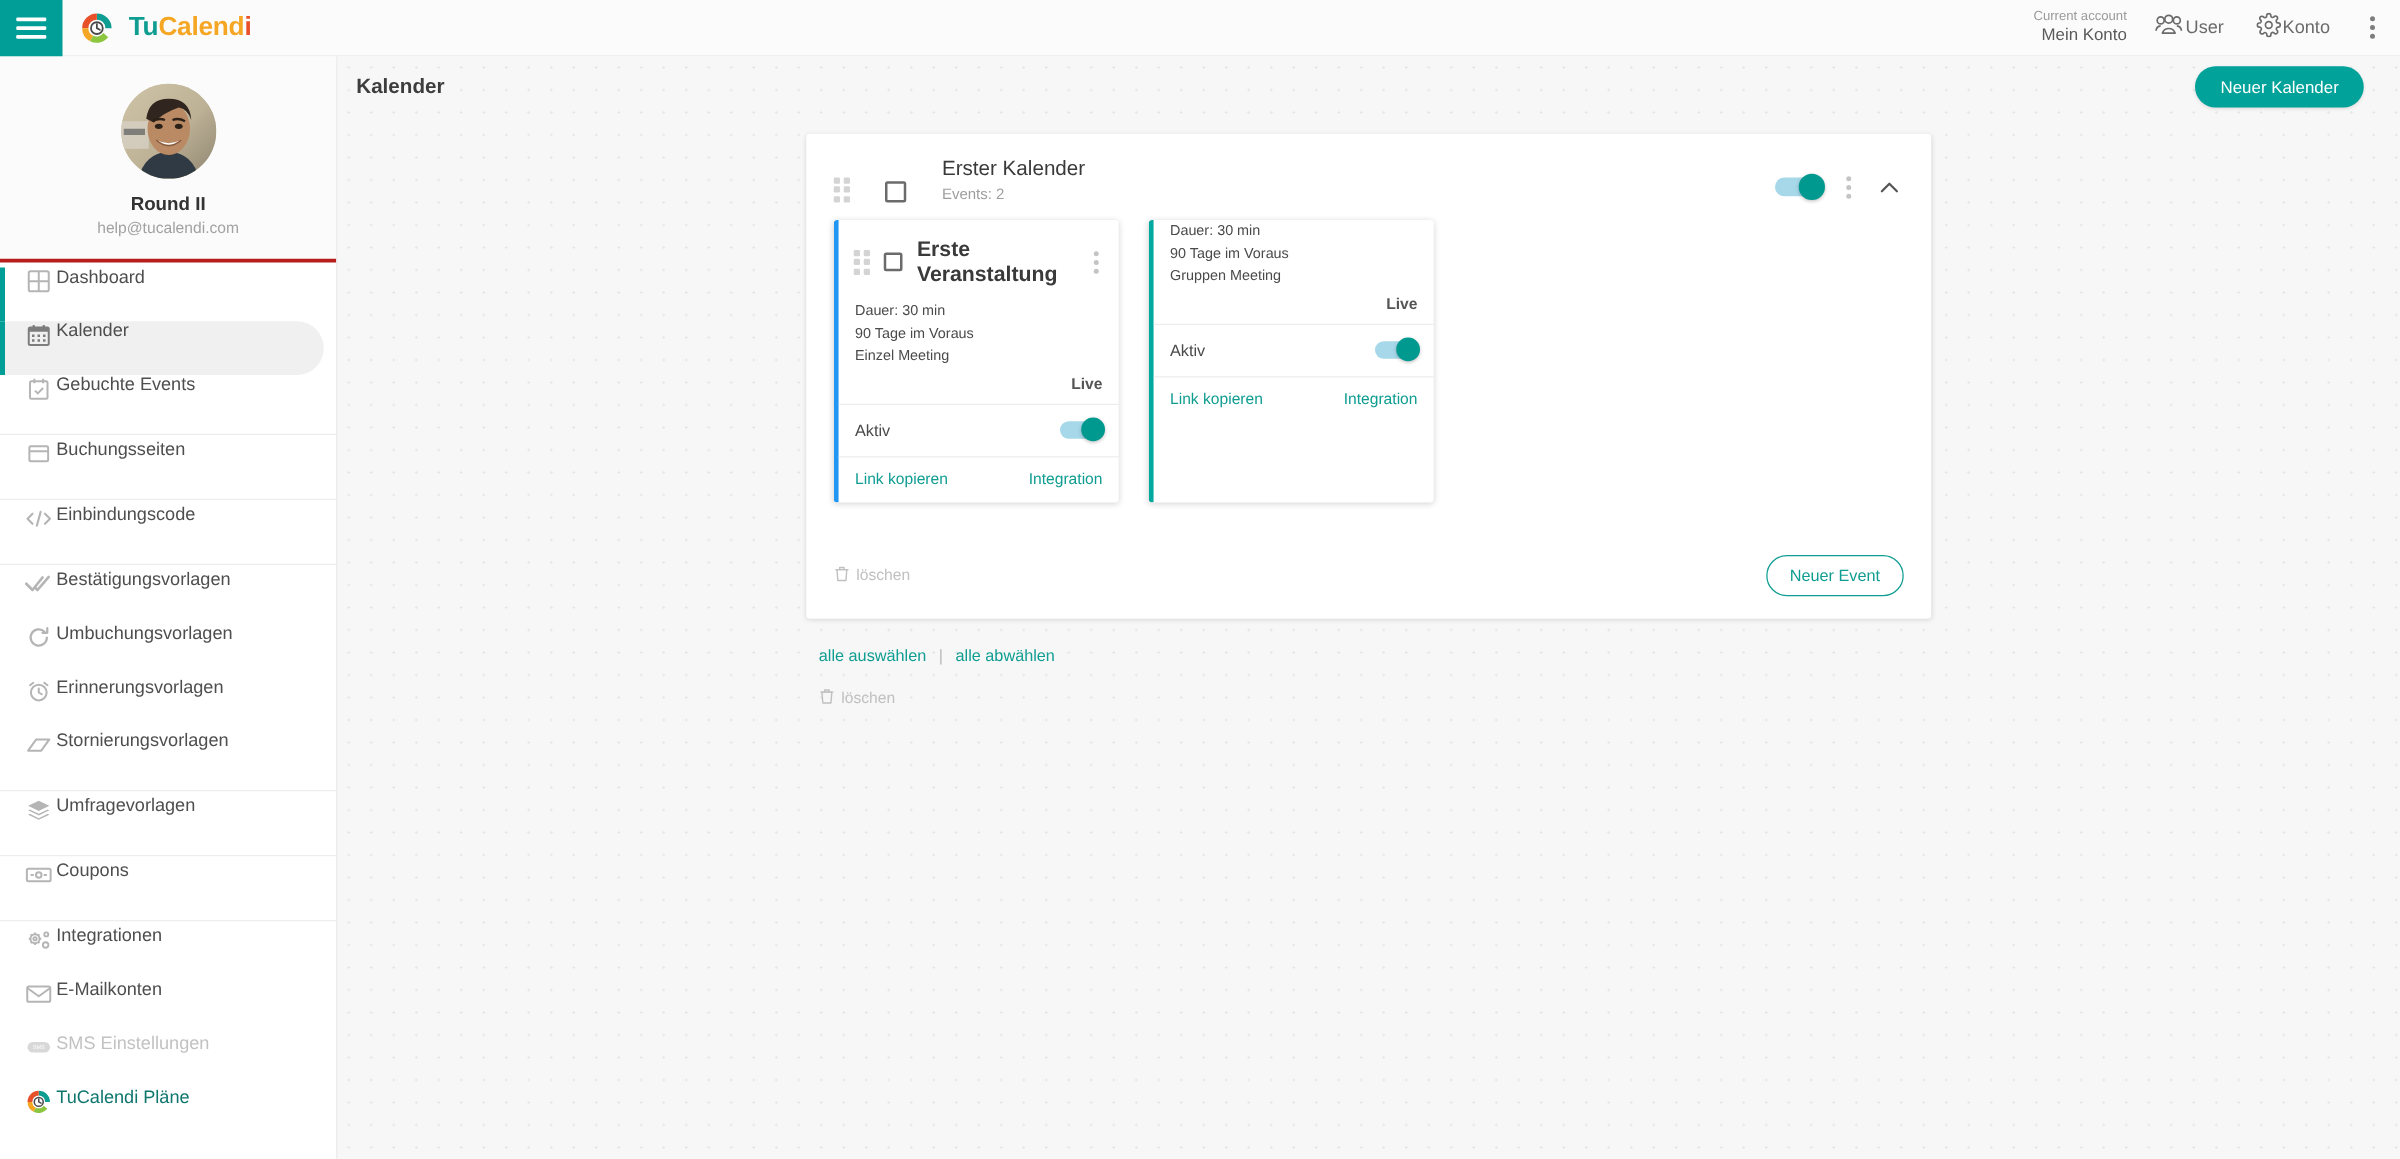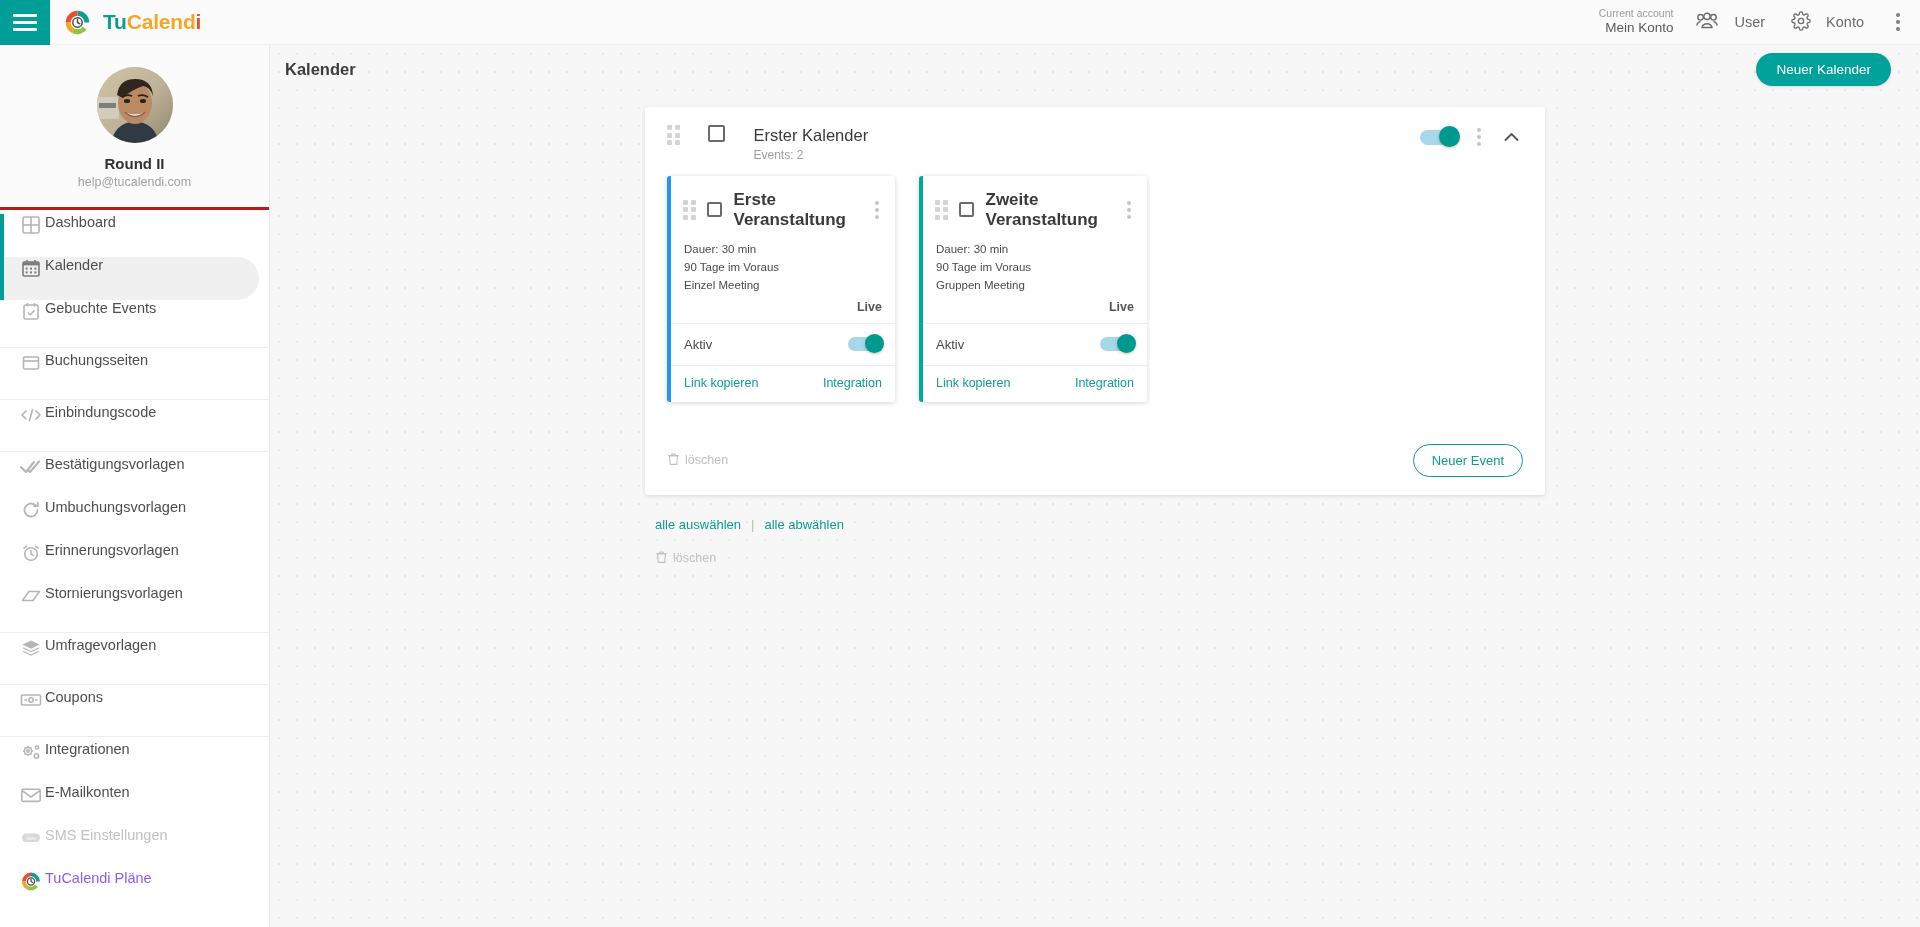--- a/index.html
+++ b/index.html
@@ -42,21 +42,21 @@
   .logo-mark { width: 29px; height: 29px; position: relative; }
 
   .topbar-right {
     margin-left: auto; display: flex; align-items: center;
     gap: 0px; padding-right: 14px; height: 45px;
   }
   .account-block { text-align: right; line-height: 1.25; margin-right: 22px; cursor: pointer; }
   .account-label { font-size: 10.5px; color: #9a9a9a; }
   .account-value { font-size: 13.5px; color: #5a5a5a; }
   .top-link {
-    display: flex; align-items: center; gap: 15px;
+    display: flex; align-items: center; gap: 1px;
     font-size: 14.5px; color: #6b6b6b; cursor: pointer;
     margin-right: 26px;
   }
   .kebab-top {
     display: flex; flex-direction: column; gap: 3px;
     cursor: pointer; padding: 6px 6px;
   }
   .kebab-top i { width: 4px; height: 4px; border-radius: 50%; background: #7d7d7d; display: block; }
 
   
@@ -92,21 +92,21 @@
     font-size: 14.5px; color: #4e4e4e;
     cursor: pointer; position: relative;
     border-radius: 0 22px 22px 0; margin-right: 10px;
   }
   .nav-item.active { background: #f0f0f0; }
   .nav-item.active::before {
     content: ""; position: absolute; left: 0; top: 0;
     width: 4px; height: 100%; background: #009e96;
   }
   .nav-item.disabled { color: #c2c2c2; cursor: default; }
-  .nav-item.highlight { color: #8b5cf6; }
+  .nav-item.highlight { color: #0f766e; }
   .nav-icon {
     width: 22px; height: 22px; flex: 0 0 22px;
     display: flex; align-items: center; justify-content: center;
     color: #b5b5b5;
   }
   .nav-item.disabled .nav-icon { color: #d8d8d8; }
   .nav-icon svg { display: block; }
 
   
   .main {
@@ -132,21 +132,21 @@
   }
 
   .content-wrap { padding: 14px 0 0 0; display: flex; flex-direction: column; align-items: center; }
 
   .cal-card {
     width: 900px; background: #fff;
     border-radius: 3px;
     box-shadow: 0 1px 4px rgba(0,0,0,0.13);
   }
   .cal-head {
-    display: flex; align-items: flex-start;
+    display: flex; align-items: flex-end;
     padding: 18px 22px 14px 22px;
     gap: 15px;
   }
   .drag-handle {
     display: grid; grid-template-columns: repeat(2, 5px);
     grid-template-rows: repeat(3, 5px); gap: 2.5px;
     cursor: grab; margin-right: 13px;
   }
   .drag-handle i { width: 5px; height: 5px; background: #d4d4d4; display: block; border-radius: 1px; }
   .chk {
@@ -575,37 +575,20 @@
             <span class="toggle"></span>
           </div>
           <div class="ev-sep"></div>
           <div class="ev-links">
             <span class="link-teal">Link kopieren</span>
             <span class="link-teal">Integration</span>
           </div>
         </div>
 
         <div class="ev-card teal">
-          <div class="ev-head">
-            <span class="drag-handle">
-              <i></i>
-                <i></i>
-                <i></i>
-              <i></i>
-                <i></i>
-                <i></i>
-            </span>
-            <span class="chk"></span>
-            <span class="ev-title">Zweite Veranstaltung</span>
-            <span class="kebab">
-              <i></i>
-                <i></i>
-                <i></i>
-            </span>
-          </div>
           <div class="ev-body">
             <div class="ev-meta bold">Dauer: 30 min</div>
             <div class="ev-meta">90 Tage im Voraus</div>
             <div class="ev-meta">Gruppen Meeting</div>
             <div class="ev-live">Live</div>
           </div>
           <div class="ev-sep"></div>
           <div class="ev-active">
             <span>Aktiv</span>
             <span class="toggle"></span>

